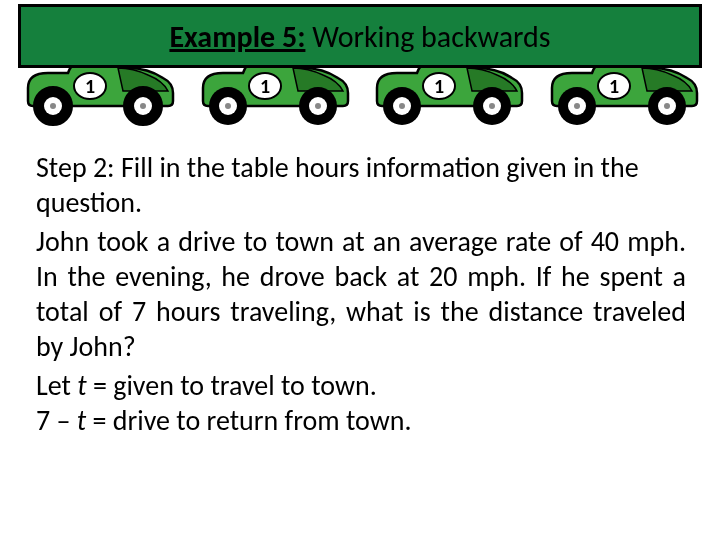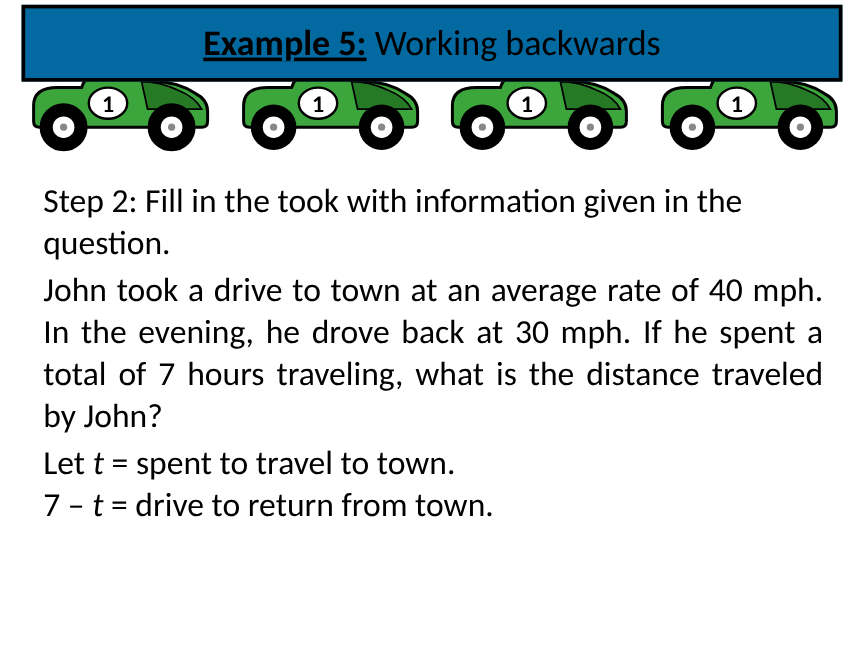--- a/index.html
+++ b/index.html
@@ -11,21 +11,21 @@
     position: relative;
     overflow: hidden;
   }
   .title-box {
     position: absolute;
     top: 4px;
     left: 18px;
     width: 684px;
     height: 64px;
     border: 3px solid #000;
-    background: #0369a1;
+    background: #15803d;
     display: flex;
     align-items: center;
     justify-content: center;
     z-index: 10;
   }
   .title-text {
     font-size: 30px;
     color: #000;
   }
   .title-label {
@@ -155,21 +155,21 @@
   </svg>
 </div>
 
 <div class="title-box">
   <div class="title-text">
     <span class="title-label">Example 5:</span><span> Working backwards</span>
   </div>
 </div>
 
 <div class="content">
-  <div class="step-line">Step 2: Fill in the took with information given in the question.</div>
-  <div class="problem-text">John took a drive to town at an average rate of 40 mph. In the evening, he drove back at 30 mph. If he spent a total of 7 hours traveling, what is the distance traveled by John?</div>
+  <div class="step-line">Step 2: Fill in the table hours information given in the question.</div>
+  <div class="problem-text">John took a drive to town at an average rate of 40 mph. In the evening, he drove back at 20 mph. If he spent a total of 7 hours traveling, what is the distance traveled by John?</div>
   <div class="let-line">
-    <span>Let </span><span class="italic">t</span><span> = spent to travel to town.</span>
+    <span>Let </span><span class="italic">t</span><span> = given to travel to town.</span>
   </div>
   <div class="let-line">
     <span>7 – </span><span class="italic">t</span><span> = drive to return from town.</span>
   </div>
 </div>
 
 </body></html>

